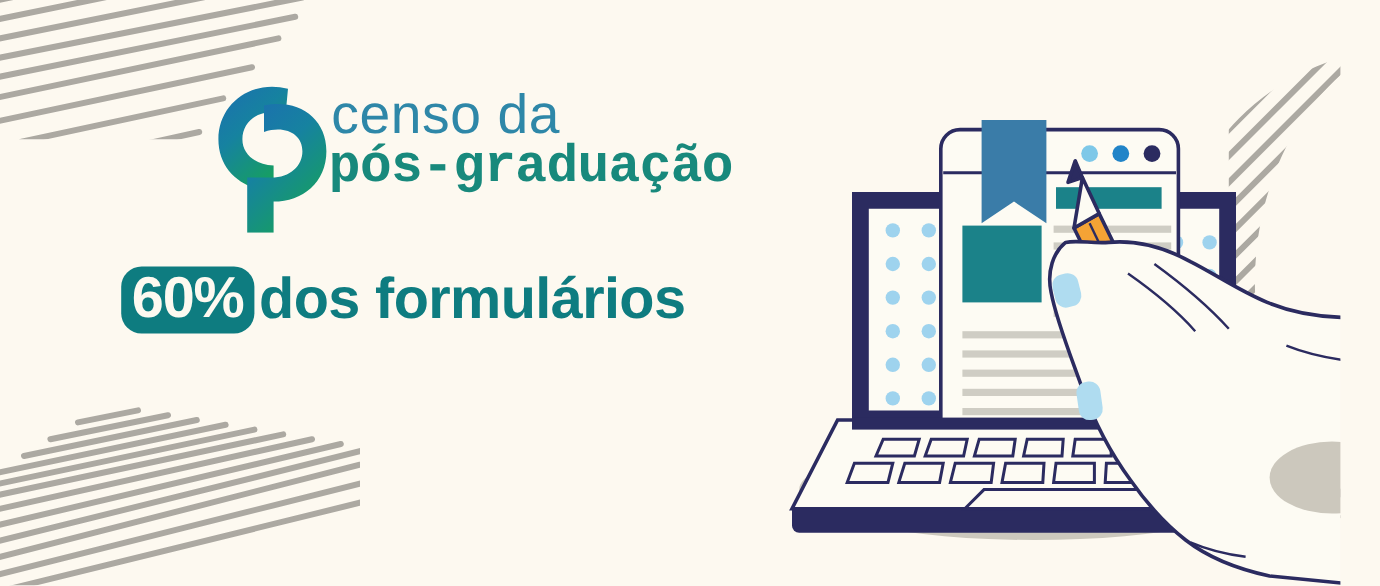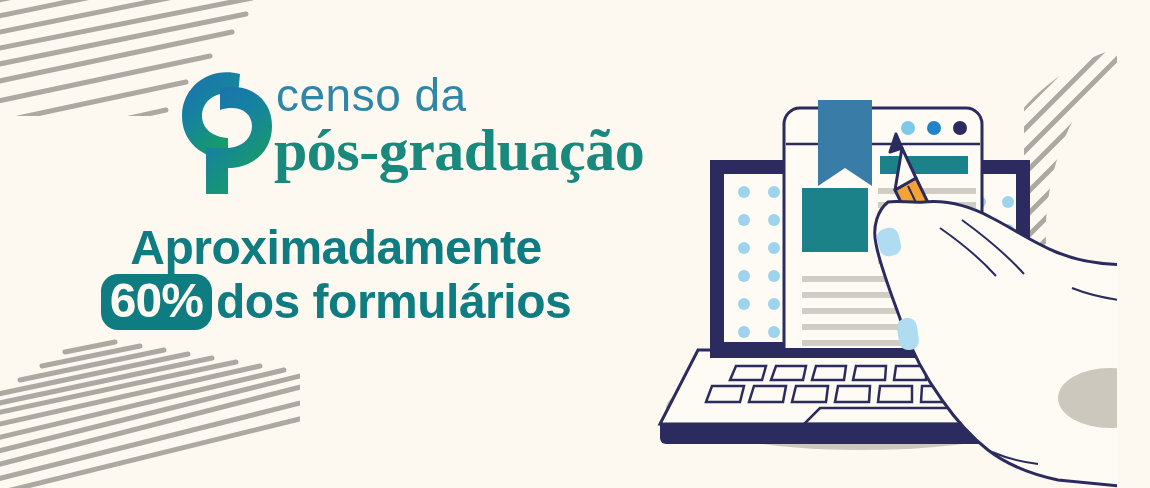--- a/index.html
+++ b/index.html
@@ -23,23 +23,23 @@
   .logo-mark{position:absolute;left:0;top:0;width:104px;height:130px;}
   .logo-words{position:absolute;left:100px;top:0px;width:390px;height:130px;}
   .logo-line1{
     position:absolute;left:0;top:8px;
     font-size:46px;line-height:46px;letter-spacing:0.5px;
     color:#2E87A8;font-weight:300;
     font-family:"Liberation Sans", sans-serif;
   }
   .logo-line2{
     position:absolute;left:-2px;top:44px;
-    font-size:60px;line-height:84px;letter-spacing:-0.5px;
+    font-size:44px;line-height:64px;letter-spacing:-0.5px;
     color:#18897C;font-weight:700;
-    font-family:Liberation Serif, serif;
+    font-family:Liberation Mono, monospace;
   }
 
   
   .headline{
     position:absolute;left:0px;top:222px;width:672px;
     text-align:center;
     color:#0E7C80;
     font-weight:700;
     font-family:"Liberation Sans", sans-serif;
     font-size:48px;line-height:52px;
@@ -171,21 +171,20 @@
       </svg>
     </div>
 
     <div class="logo-words">
       <div class="logo-line1">censo da</div>
       <div class="logo-line2">pós-graduação</div>
     </div>
   </div>
 
   <div class="headline">
-    <span class="hl-row">Aproximadamente</span>
     <span class="hl-row hl-row2">
       <span class="pct-badge">60%</span>
         <span>dos formulários</span>
     </span>
   </div>
 
   <div class="illus">
     <svg width="510" height="428" viewBox="0 0 510 428">
 
       <ellipse cx="222" cy="348" rx="196" ry="42" fill="#CCC8BD"></ellipse>

